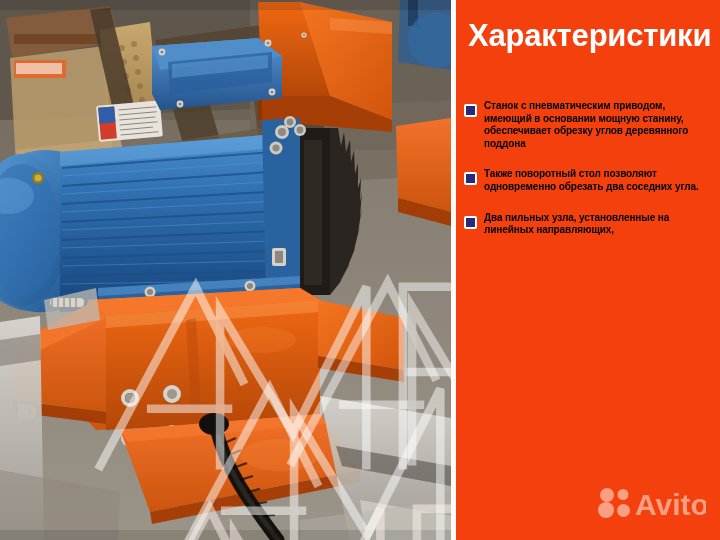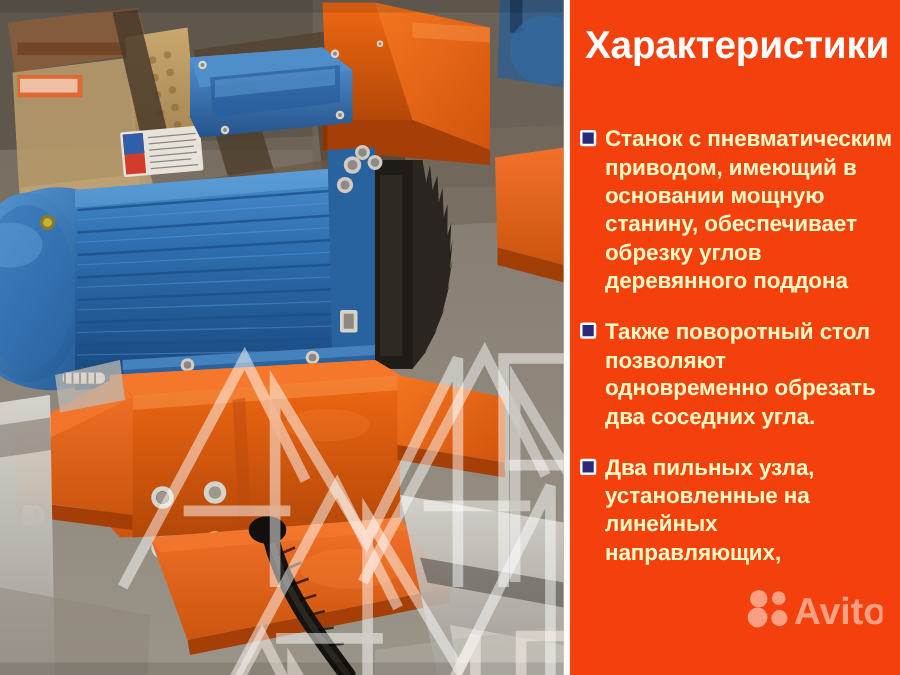--- a/index.html
+++ b/index.html
@@ -37,26 +37,26 @@
     letter-spacing:-.2px;white-space:nowrap;
   }
 
   .bullets{position:absolute;left:8px;top:100px;width:250px;}
   .bullet{display:flex;align-items:flex-start;margin-bottom:18px;}
   .bullet-marker{
     flex:0 0 auto;width:13px;height:13px;margin-top:4px;margin-right:7px;
     background:#2b2a7a;border:2px solid #ffffff;border-radius:2px;box-sizing:border-box;
   }
   .bullet-text{
-    flex:1 1 auto;color:#fef9c3;font-size:18px;font-weight:bold;
+    flex:1 1 auto;color:#000000;font-size:10px;font-weight:bold;
     line-height:1.26;letter-spacing:-.1px;
   }
 
   
-  .avito{position:absolute;right:14px;bottom:36px;display:flex;align-items:center;opacity:.62;text-align:right;}
+  .avito{position:absolute;right:14px;bottom:20px;display:flex;align-items:center;opacity:.62;text-align:right;}
   .avito svg{display:block;}
 </style>
 </head>
 <body>
 
 <div class="screen">
 
   <div class="photo">
     <svg viewBox="0 0 451 540" xmlns="http://www.w3.org/2000/svg" aria-hidden="true">
       <defs>

